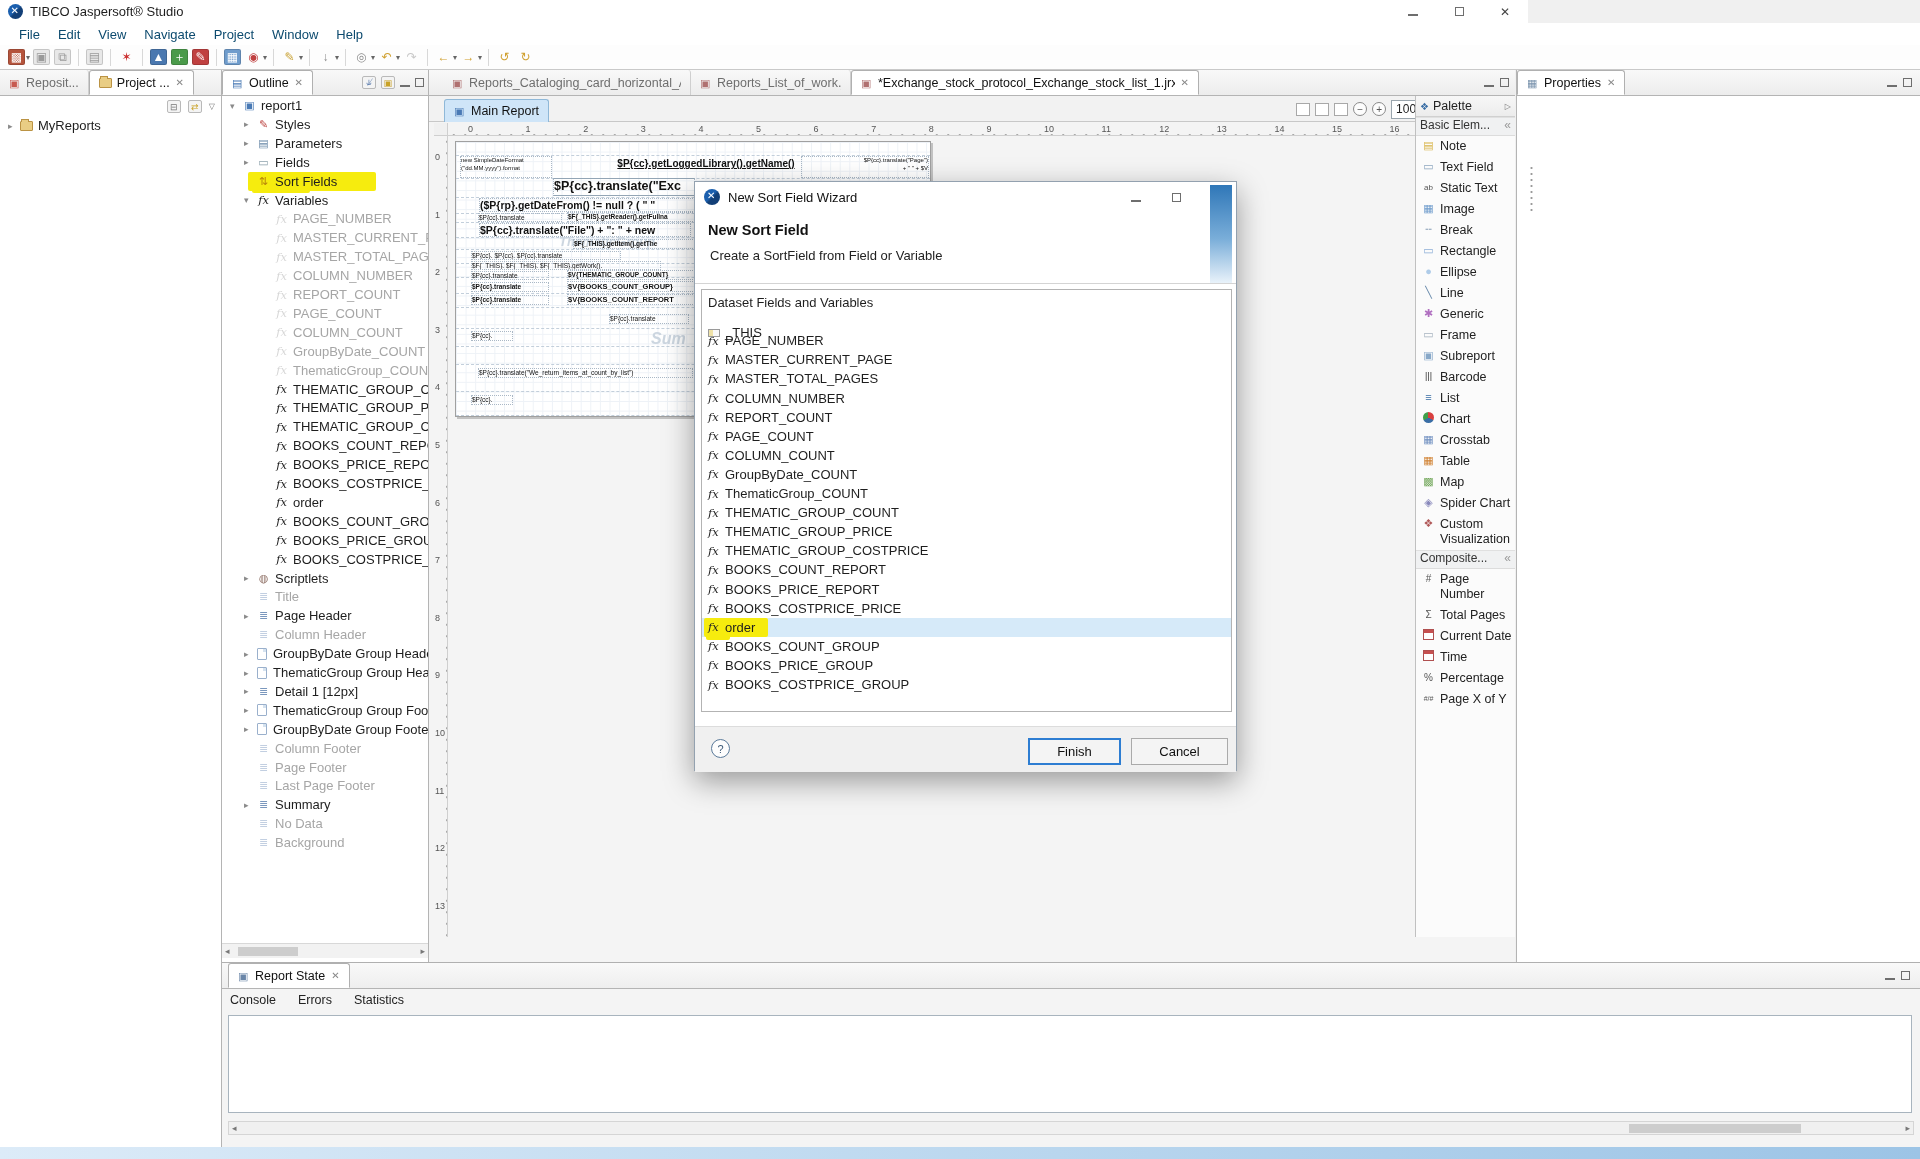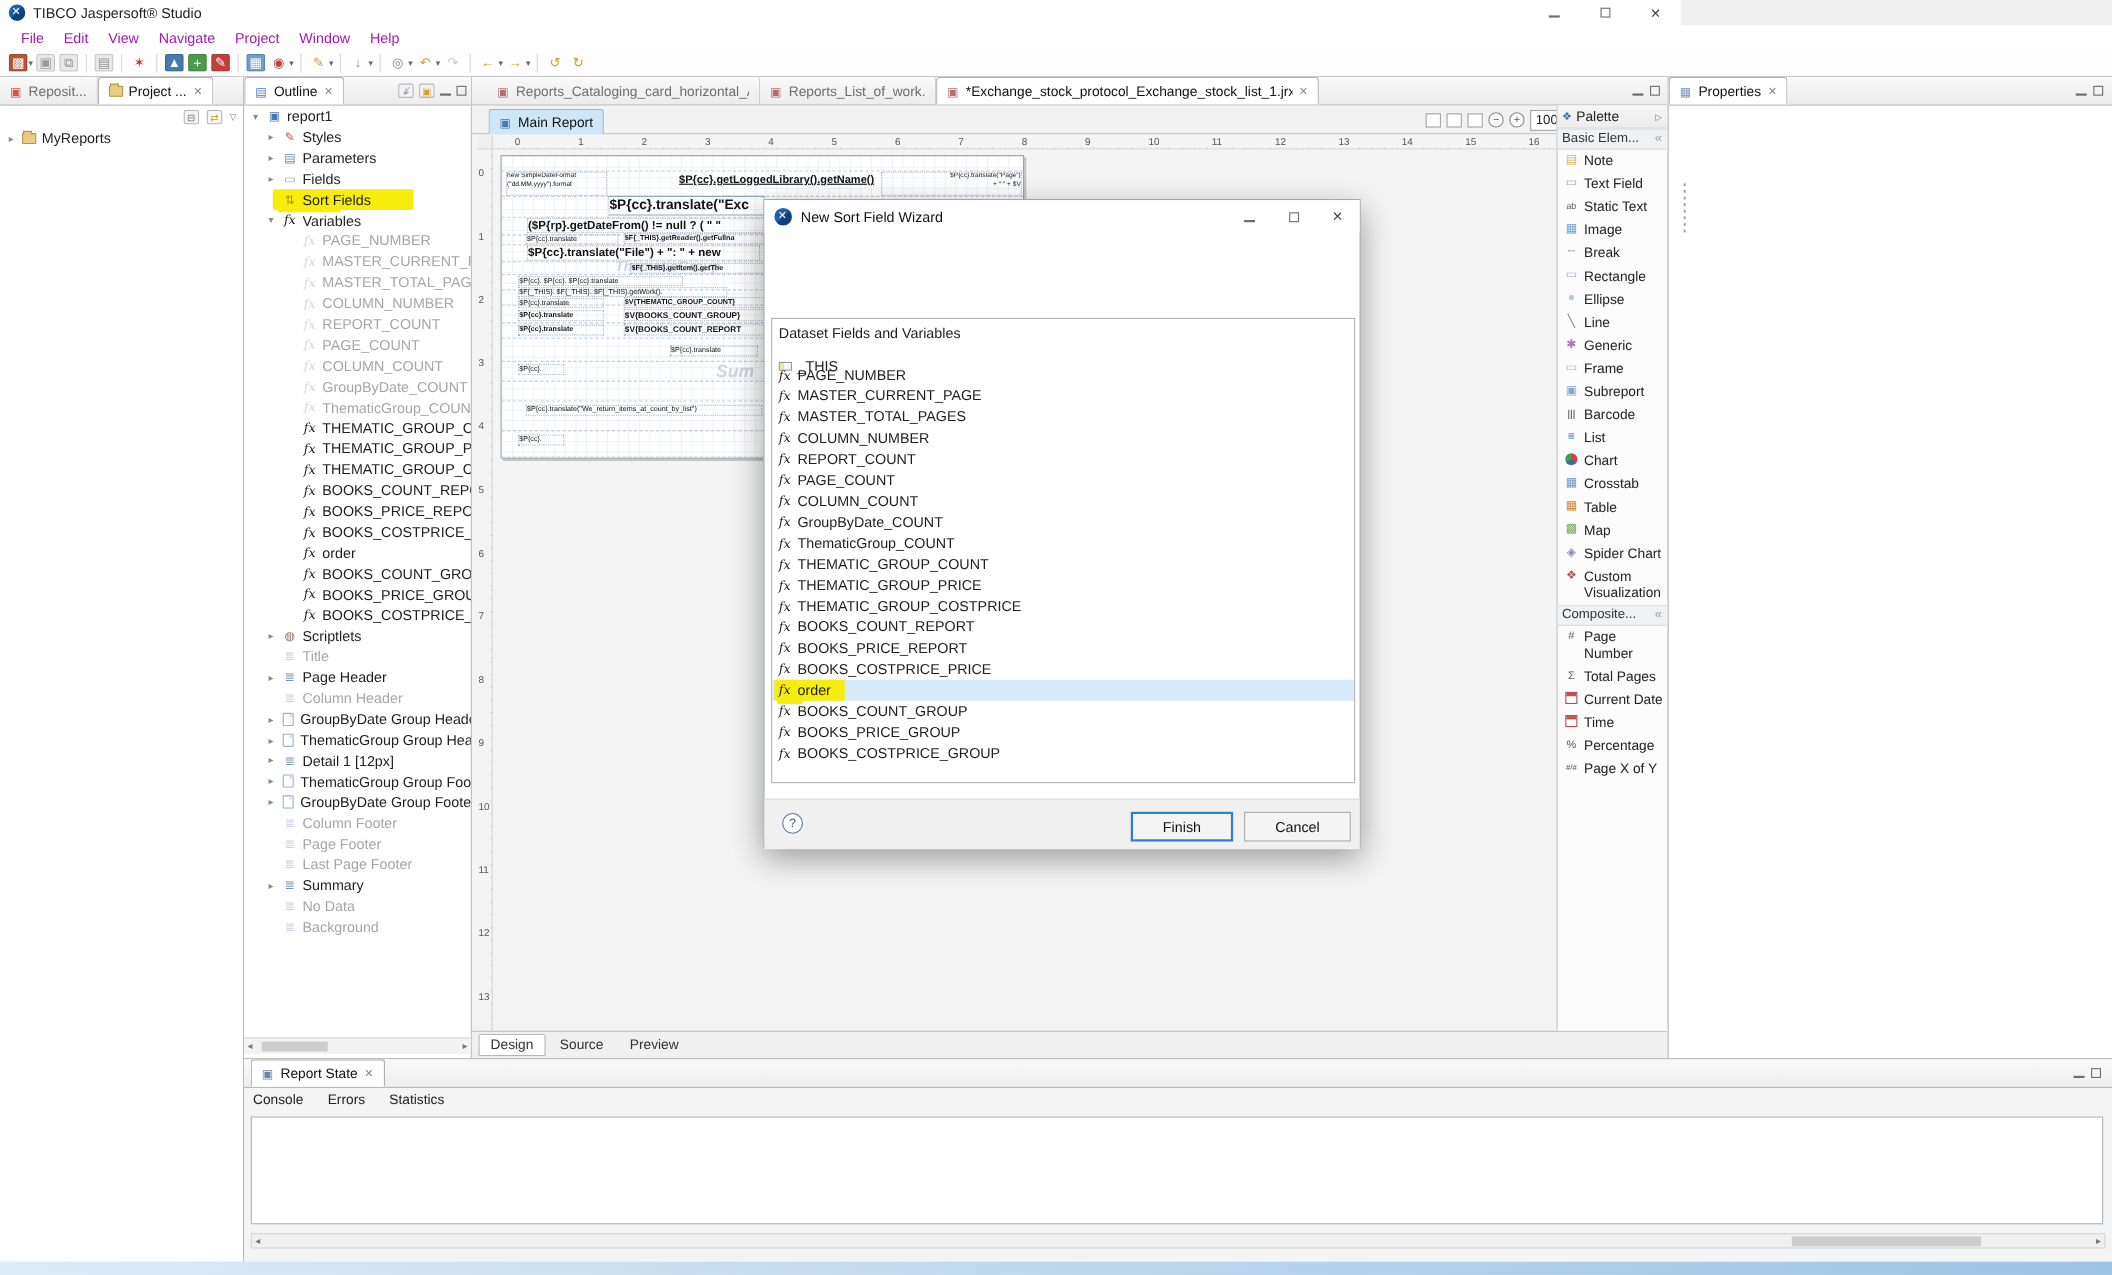--- a/index.html
+++ b/index.html
@@ -9,21 +9,21 @@
   .nowrap { white-space:nowrap; overflow:hidden; }
 
   
   #titlebar { position:absolute; left:0; top:0; width:1528px; height:23px; background:#fff; display:flex; align-items:center; }
   #app-logo { width:15px; height:15px; margin:0 7px 0 8px; border-radius:50%;
               background:linear-gradient(135deg,#1b5fae 45%,#123f77 55%); position:relative; }
   #app-logo::before { content:"✕"; position:absolute; left:2.5px; top:0.5px; color:#fff; font-size:10px; }
   #win-controls { position:absolute; right:0; top:0; height:23px; display:flex; }
   .winbtn { width:46px; height:23px; display:flex; align-items:center; justify-content:center; color:#444; font-size:12px; }
   #menubar { position:absolute; left:0; top:23px; width:1920px; height:22px; background:#fff; display:flex; align-items:center; padding-left:10px; }
-  .menu-item { padding:2px 9px; font-size:13px; color:#a21caf; }
+  .menu-item { padding:2px 9px; font-size:13px; color:#0c4a6e; }
   #toolbar { position:absolute; left:0; top:45px; width:1920px; height:25px; background:#fdfdfd;
              border-bottom:1px solid #c9c9c9; display:flex; align-items:center; padding-left:6px; }
   .tb-chip { width:17px; height:16px; margin:0 2px; border-radius:2px; display:flex; align-items:center; justify-content:center;
              font-size:12px; }
   .tb-sep { width:1px; height:17px; background:#d8d8d8; margin:0 5px; }
   .tb-dd { font-size:8px; color:#666; margin:0 1px 0 -1px; }
 
   
   .tabrow { position:absolute; background:linear-gradient(#f9f9f9,#ececec); border-bottom:1px solid #b4b4b4; display:flex; align-items:flex-end; }
   .vtab { height:25px; display:flex; align-items:center; padding:0 9px; border-right:1px solid #cfcfcf;
@@ -608,25 +608,20 @@
           <div class="dcell mini-bold" style="left: 111px; top: 139px; width: 128px; height: 11px; white-space: nowrap; z-index: 1;">$V{BOOKS_COUNT_GROUP}</div>
           <div class="dcell tiny-bold" style="left: 15px; top: 153px; width: 78px; height: 10px; white-space: nowrap; z-index: 1;">$P{cc}.translate</div>
           <div class="dcell mini-bold" style="left: 111px; top: 152px; width: 128px; height: 11px; white-space: nowrap; z-index: 1;">$V{BOOKS_COUNT_REPORT</div>
           <div class="dcell tiny" style="left: 153px; top: 172px; width: 80px; height: 10px; white-space: nowrap; z-index: 1;">$P{cc}.translate</div>
           <div class="dcell tiny" style="left: 15px; top: 189px; width: 42px; height: 10px; white-space: nowrap; z-index: 1;">$P{cc}.</div>
           <div class="dcell tiny" style="left: 22px; top: 226px; width: 215px; height: 10px; white-space: nowrap; z-index: 1;">$P{cc}.translate("We_return_items_at_count_by_list")</div>
           <div class="dcell tiny" style="left: 15px; top: 253px; width: 42px; height: 10px; white-space: nowrap; z-index: 1;">$P{cc}.</div>
         </div>
     </div>
 
-    <div id="editor-bottom-tabs">
-        <span class="ebt active">Design</span>
-        <span class="ebt">Source</span>
-        <span class="ebt">Preview</span>
-      </div>
   </div>
 
   <div id="palette">
     <div id="palette-header">
       <span style="color:#3a6ea5;font-size:10px;">❖</span>
       <span>Palette</span>
       <span style="margin-left:auto;font-size:8px;color:#777;">▷</span>
     </div>
     <div id="palette-body">
         <div class="pal-section">
@@ -791,20 +786,25 @@
             <span class="mm-min"></span>
           </div>
         <div class="winbtn" style="width:40px;height:30px;">
             <span class="mm-max"></span>
           </div>
         <div class="winbtn" style="width:40px;height:30px;">
             <span>✕</span>
           </div>
       </div>
     </div>
+    <div id="dlg-header">
+      <div id="dlg-heading">New Sort Field</div>
+      <div id="dlg-subtitle">Create a SortField from Field or Variable</div>
+      <div id="dlg-banner"></div>
+    </div>
     <div id="dlg-list">
         <div class="dlg-row" style="top: 3px;">
           <span class="lbl">Dataset Fields and Variables</span>
         </div>
         <div class="dlg-row" style="top: 33px;">
           <span class="dlg-ico"><span class="icon-field-box"></span></span>
           <span class="lbl">_THIS</span>
         </div>
         <div class="dlg-row" style="top: 41.2px;">
           <span class="dlg-ico fx-ico">fx</span>

